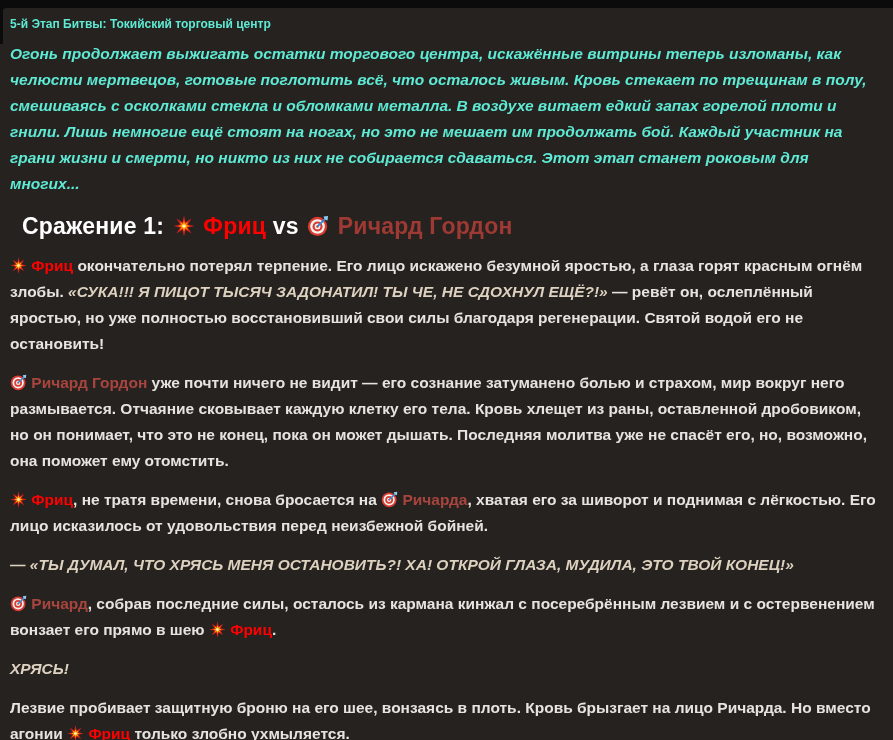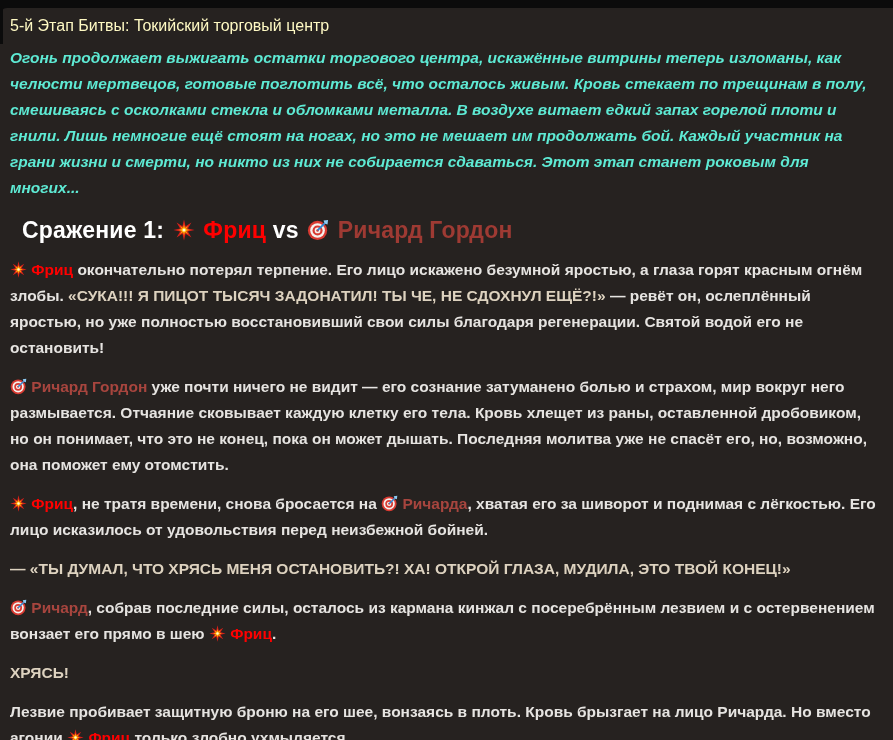--- a/index.html
+++ b/index.html
@@ -20,23 +20,23 @@
   }
   .left-notch {
     position: absolute;
     left: 0; top: 8px;
     width: 3px; height: 36px;
     background: #0b0b0b;
     z-index: 2;
   }
   .stage-title {
     margin: 2px 0 10px 0;
-    font-size: 16px;
-    font-weight: 400;
-    color: #fef9c3;
+    font-size: 12px;
+    font-weight: 700;
+    color: #5eead4;
   }
   .intro {
     margin: 0 0 4px 0;
     font-size: 15.5px;
     line-height: 26px;
     font-style: italic;
     font-weight: 600;
     color: #5eead4;
   }
   .battle-heading {
@@ -53,20 +53,21 @@
     line-height: 26px;
     font-weight: 600;
     color: #e6e4e1;
   }
   .para svg { width: 17px; height: 17px; vertical-align: -2.5px; }
   .fritz   { color: #ff0000; font-weight: 700; }
   .richard { color: #a7453e; font-weight: 700; }
   .battle-heading .fritz   { color: #ff0000; }
   .battle-heading .richard { color: #9e3a33; }
   .em {
+    font-style: italic;
     color: #ddd2bf;
   }
 </style>
 </head>
 <body>
 
 <div class="left-notch"></div>
 
 <div class="content">
 

